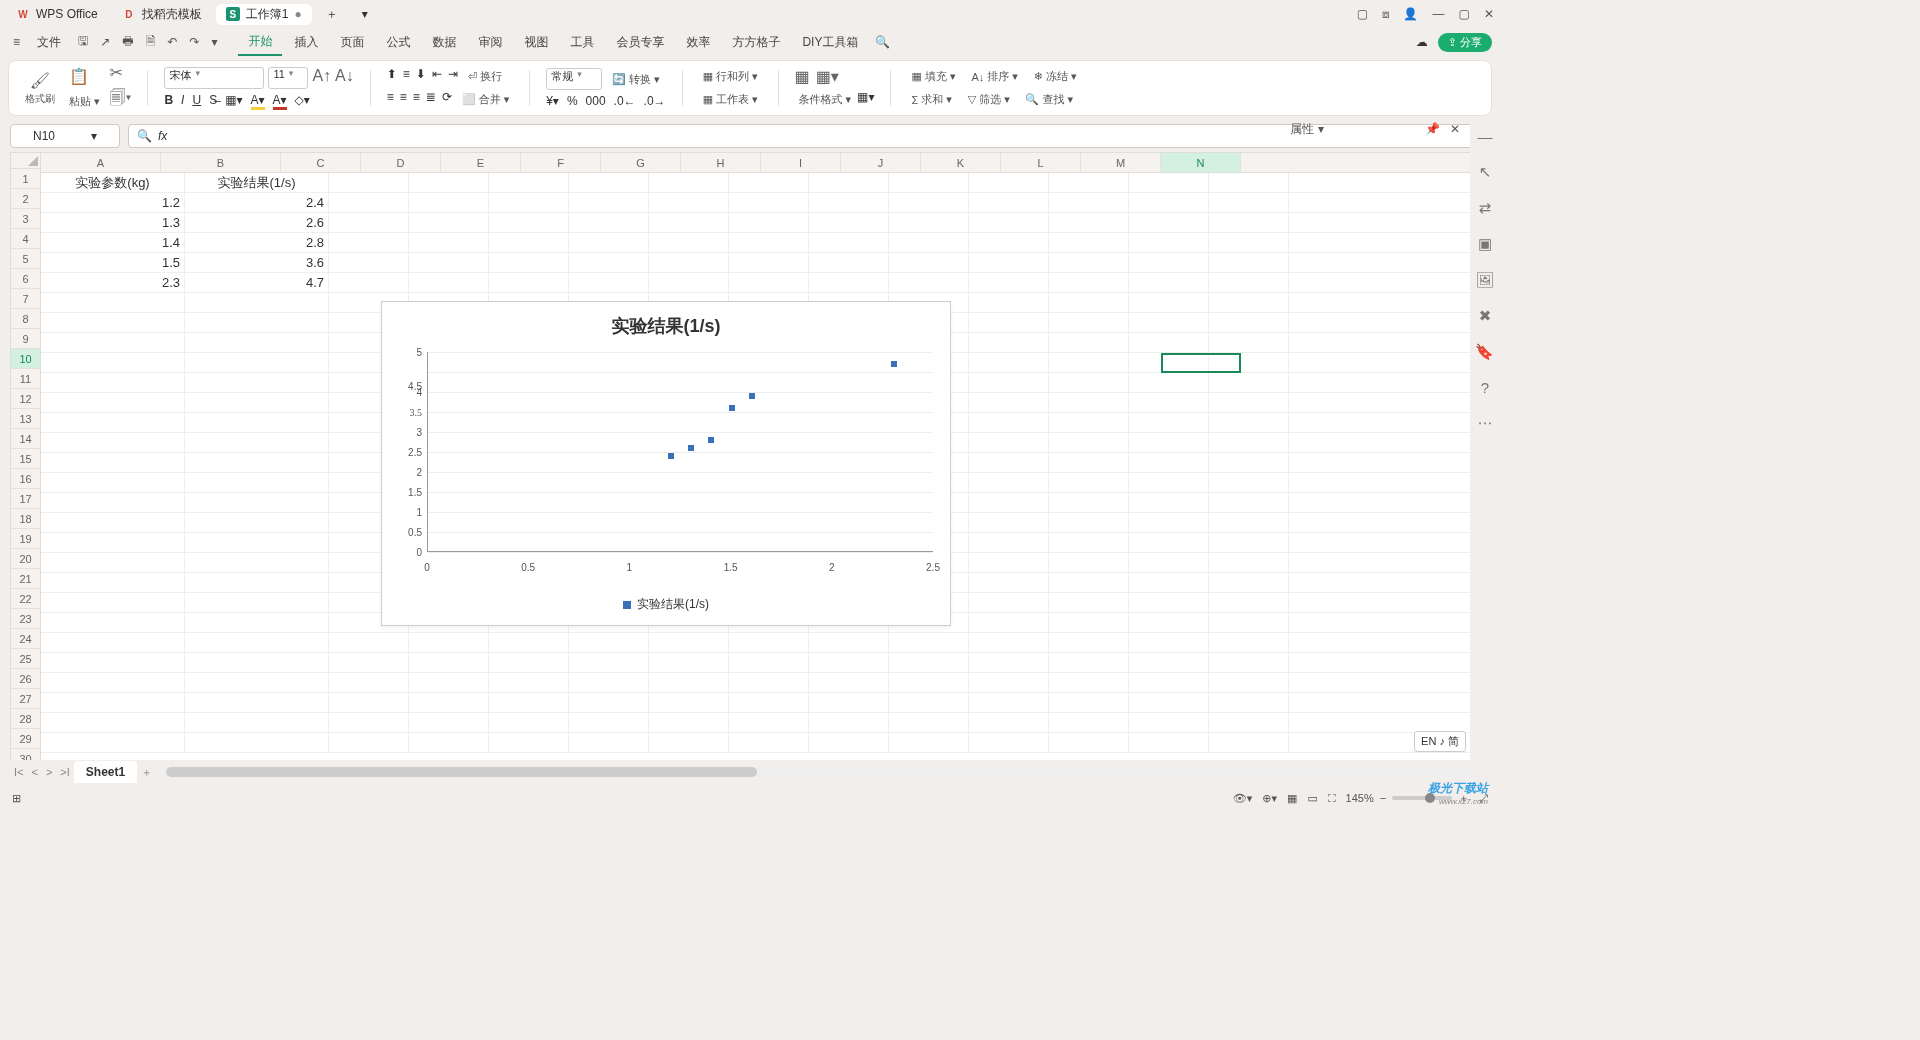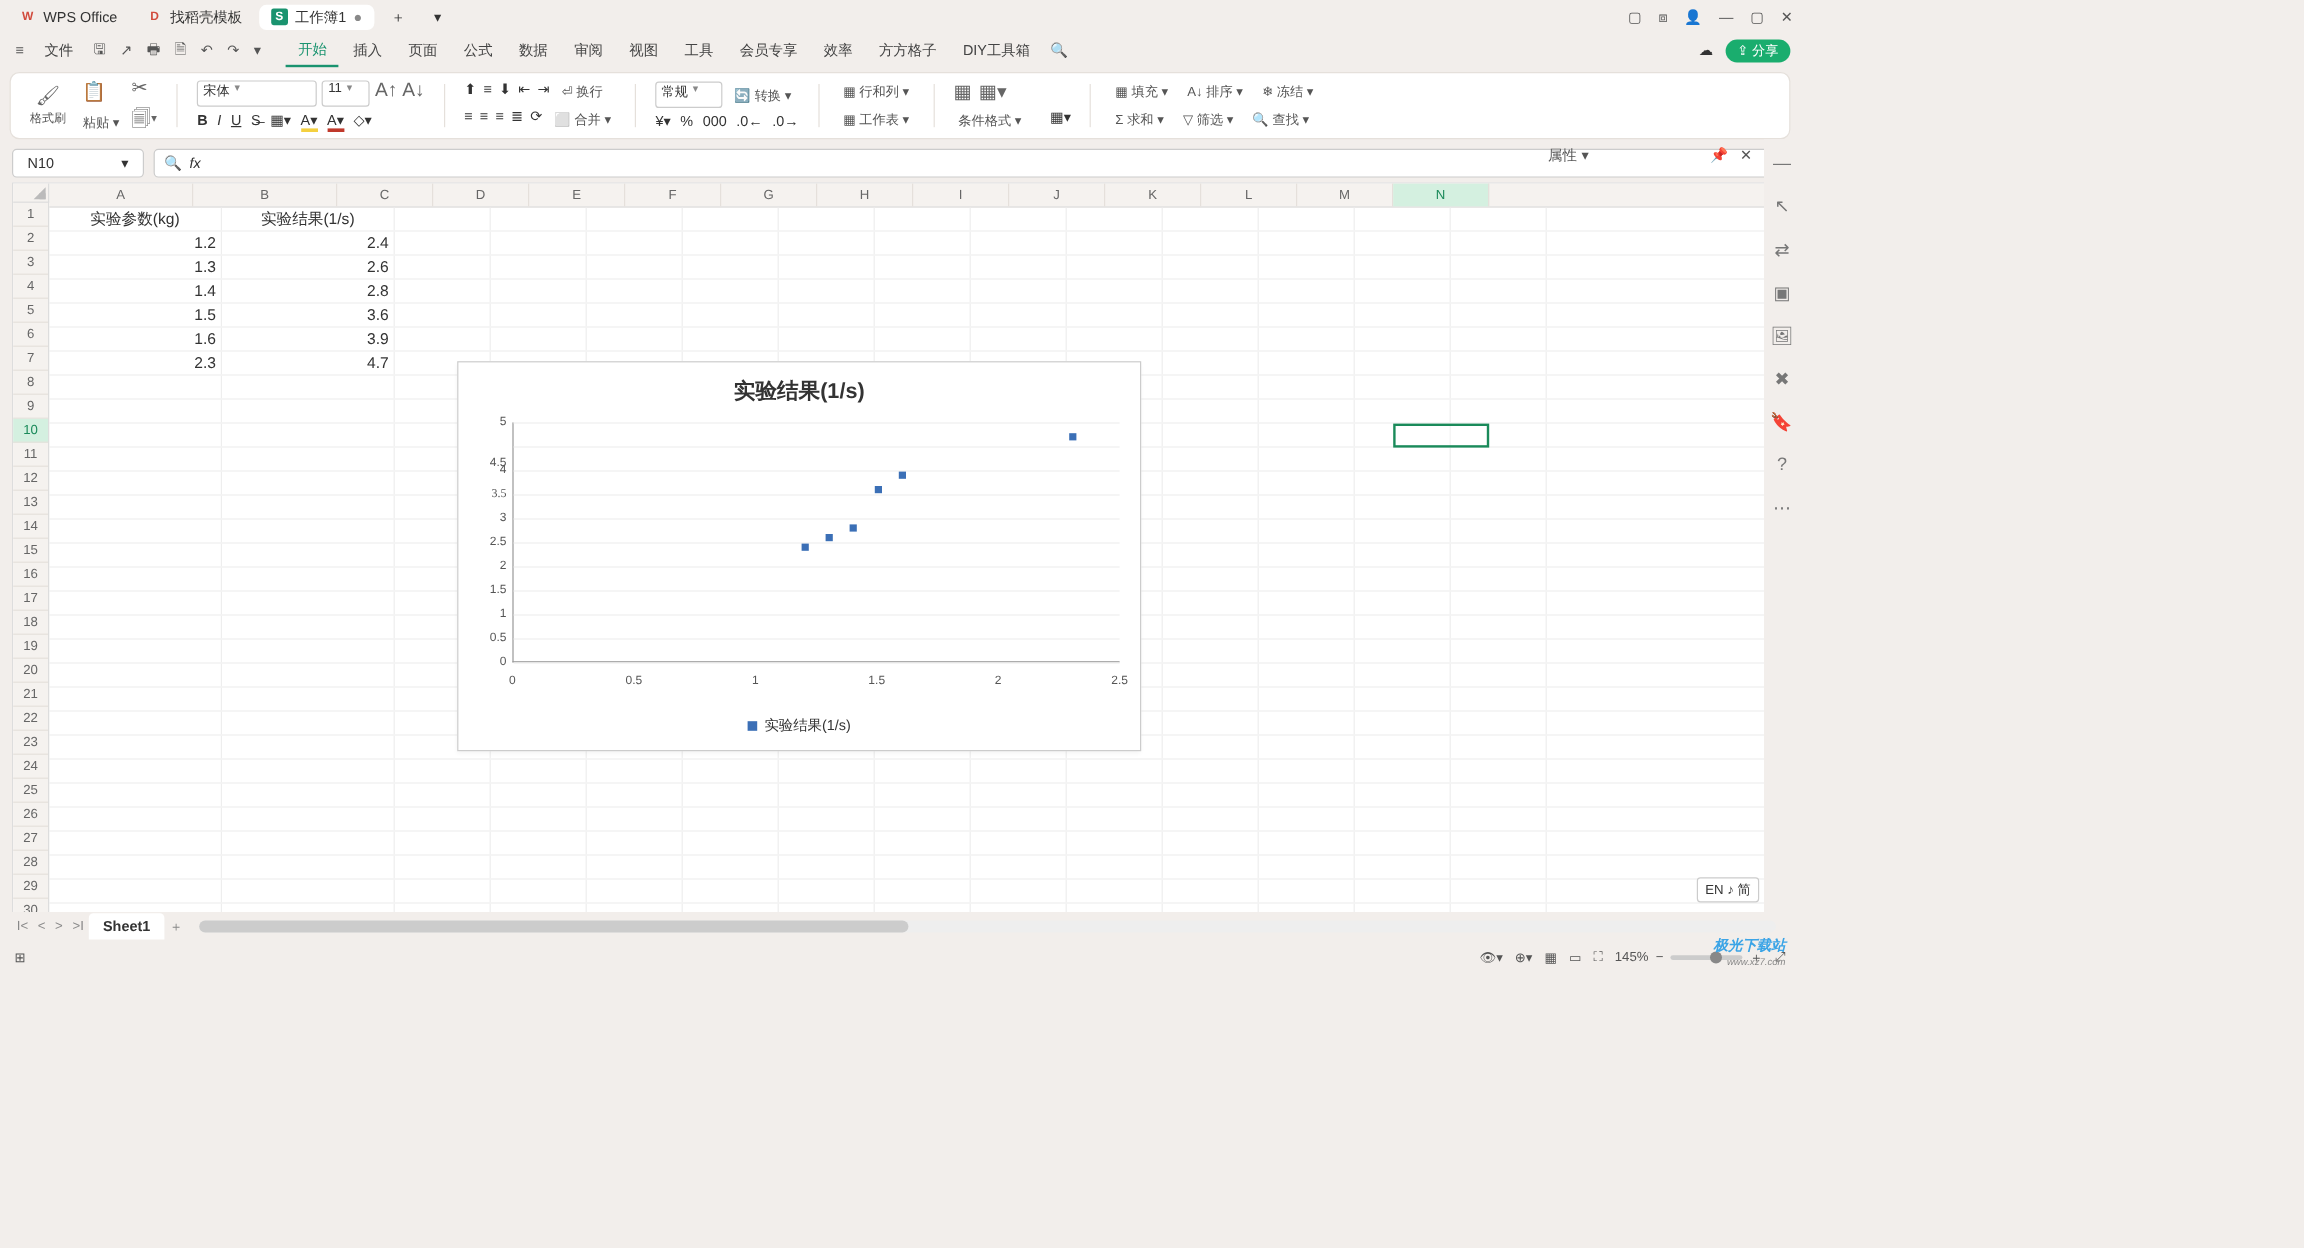--- a/index.html
+++ b/index.html
@@ -19,21 +19,21 @@
 .ribbon { margin:4px 8px; background:#fff; border-radius:8px; height:56px; display:flex; align-items:center; padding:0 8px; gap:8px; border:1px solid #e5e0db; }
 .rgrp { display:flex; align-items:center; gap:6px; height:100%; padding:0 4px; }
 .rsep { width:1px; height:36px; background:#e5e0db; margin:0 4px; }
 .rbtn { display:flex; flex-direction:column; align-items:center; gap:2px; padding:2px 4px; cursor:pointer; color:#555; font-size:10px; }
 .rbtn.sm { flex-direction:row; gap:3px; font-size:11px; }
 .ricon { font-size:16px; color:#666; }
 .selbox { height:22px; border:1px solid #ccc; border-radius:3px; padding:0 4px; font-size:11px; display:flex; align-items:flex-start; background:#fff; }
 .selbox .arr { margin-left:4px; color:#888; font-size:9px; }
 .rvstack{ display:flex; flex-direction:column; gap:4px; }
 .namebox-row { display:flex; align-items:center; gap:8px; padding:4px 10px; }
-.namebox { width:110px; height:24px; border:1px solid #ccc; border-radius:4px; background:#fff; display:flex; align-items:center; padding:0 12px; font-size:12px; justify-content:space-between; }
+.namebox { width:110px; height:24px; border:1px solid #ccc; border-radius:4px; background:#fff; display:flex; align-items:center; padding:0 22px; font-size:12px; justify-content:space-between; }
 .fxbar { flex:1; height:24px; border:1px solid #ccc; border-radius:4px; background:#fff; display:flex; align-items:center; padding:0 8px; gap:6px; }
 .grid-wrap { position:relative; margin:0 10px; background:#fff; border:1px solid #ddd; height:618px; display:flex; }
 .rowhdr { width:30px; background:#f5f2ef; border-right:1px solid #ddd; }
 .rowhdr div { height:20px; line-height:20px; text-align:center; font-size:11px; color:#666; border-bottom:1px solid #e5e0db; }
 .rowhdr div.sel { background:#d4f0e0; color:#1a8a5a; }
 .colhdr { height:20px; display:flex; background:#f5f2ef; border-bottom:1px solid #ddd; }
 .colhdr div { width:80px; border-right:1px solid #e5e0db; text-align:center; font-size:11px; color:#666; line-height:20px; }
 .colhdr div.wide { width:120px; }
 .colhdr div.sel { background:#d4f0e0; color:#1a8a5a; }
 .corner { width:30px; height:20px; background:#f5f2ef; border-bottom:1px solid #ddd; border-right:1px solid #ddd; position:relative; }
@@ -219,21 +219,21 @@
       <span class="rbtn sm">▦ <span>工作表</span>▾</span>
     </div>
   </div>
   <div class="rsep"></div>
   <div class="rgrp">
     <div class="rvstack">
       <div style="display:flex;gap:6px">
         <span class="ricon">▦</span>
         <span class="ricon">▦▾</span>
       </div>
-      <div style="display:flex;gap:20px">
+      <div style="display:flex;gap:2px">
         <span class="rbtn sm"><span>条件格式</span>▾</span>
         <span>▦▾</span>
       </div>
     </div>
   </div>
   <div class="rsep"></div>
   <div class="rgrp">
     <div class="rvstack">
       <div style="display:flex;gap:8px">
         <span class="rbtn sm">▦ <span>填充</span>▾</span>
@@ -443,36 +443,20 @@
           <div class="c"></div>
           <div class="c"></div>
           <div class="c"></div>
           <div class="c"></div>
           <div class="c"></div>
           <div class="c"></div>
           <div class="c"></div>
           <div class="c"></div>
         </div>
         <div class="cellrow">
-          <div class="c wide">1.6</div>
-          <div class="c wide">3.9</div>
-          <div class="c"></div>
-          <div class="c"></div>
-          <div class="c"></div>
-          <div class="c"></div>
-          <div class="c"></div>
-          <div class="c"></div>
-          <div class="c"></div>
-          <div class="c"></div>
-          <div class="c"></div>
-          <div class="c"></div>
-          <div class="c"></div>
-          <div class="c"></div>
-        </div>
-        <div class="cellrow">
           <div class="c wide">2.3</div>
           <div class="c wide">4.7</div>
           <div class="c"></div>
           <div class="c"></div>
           <div class="c"></div>
           <div class="c"></div>
           <div class="c"></div>
           <div class="c"></div>
           <div class="c"></div>
           <div class="c"></div>

